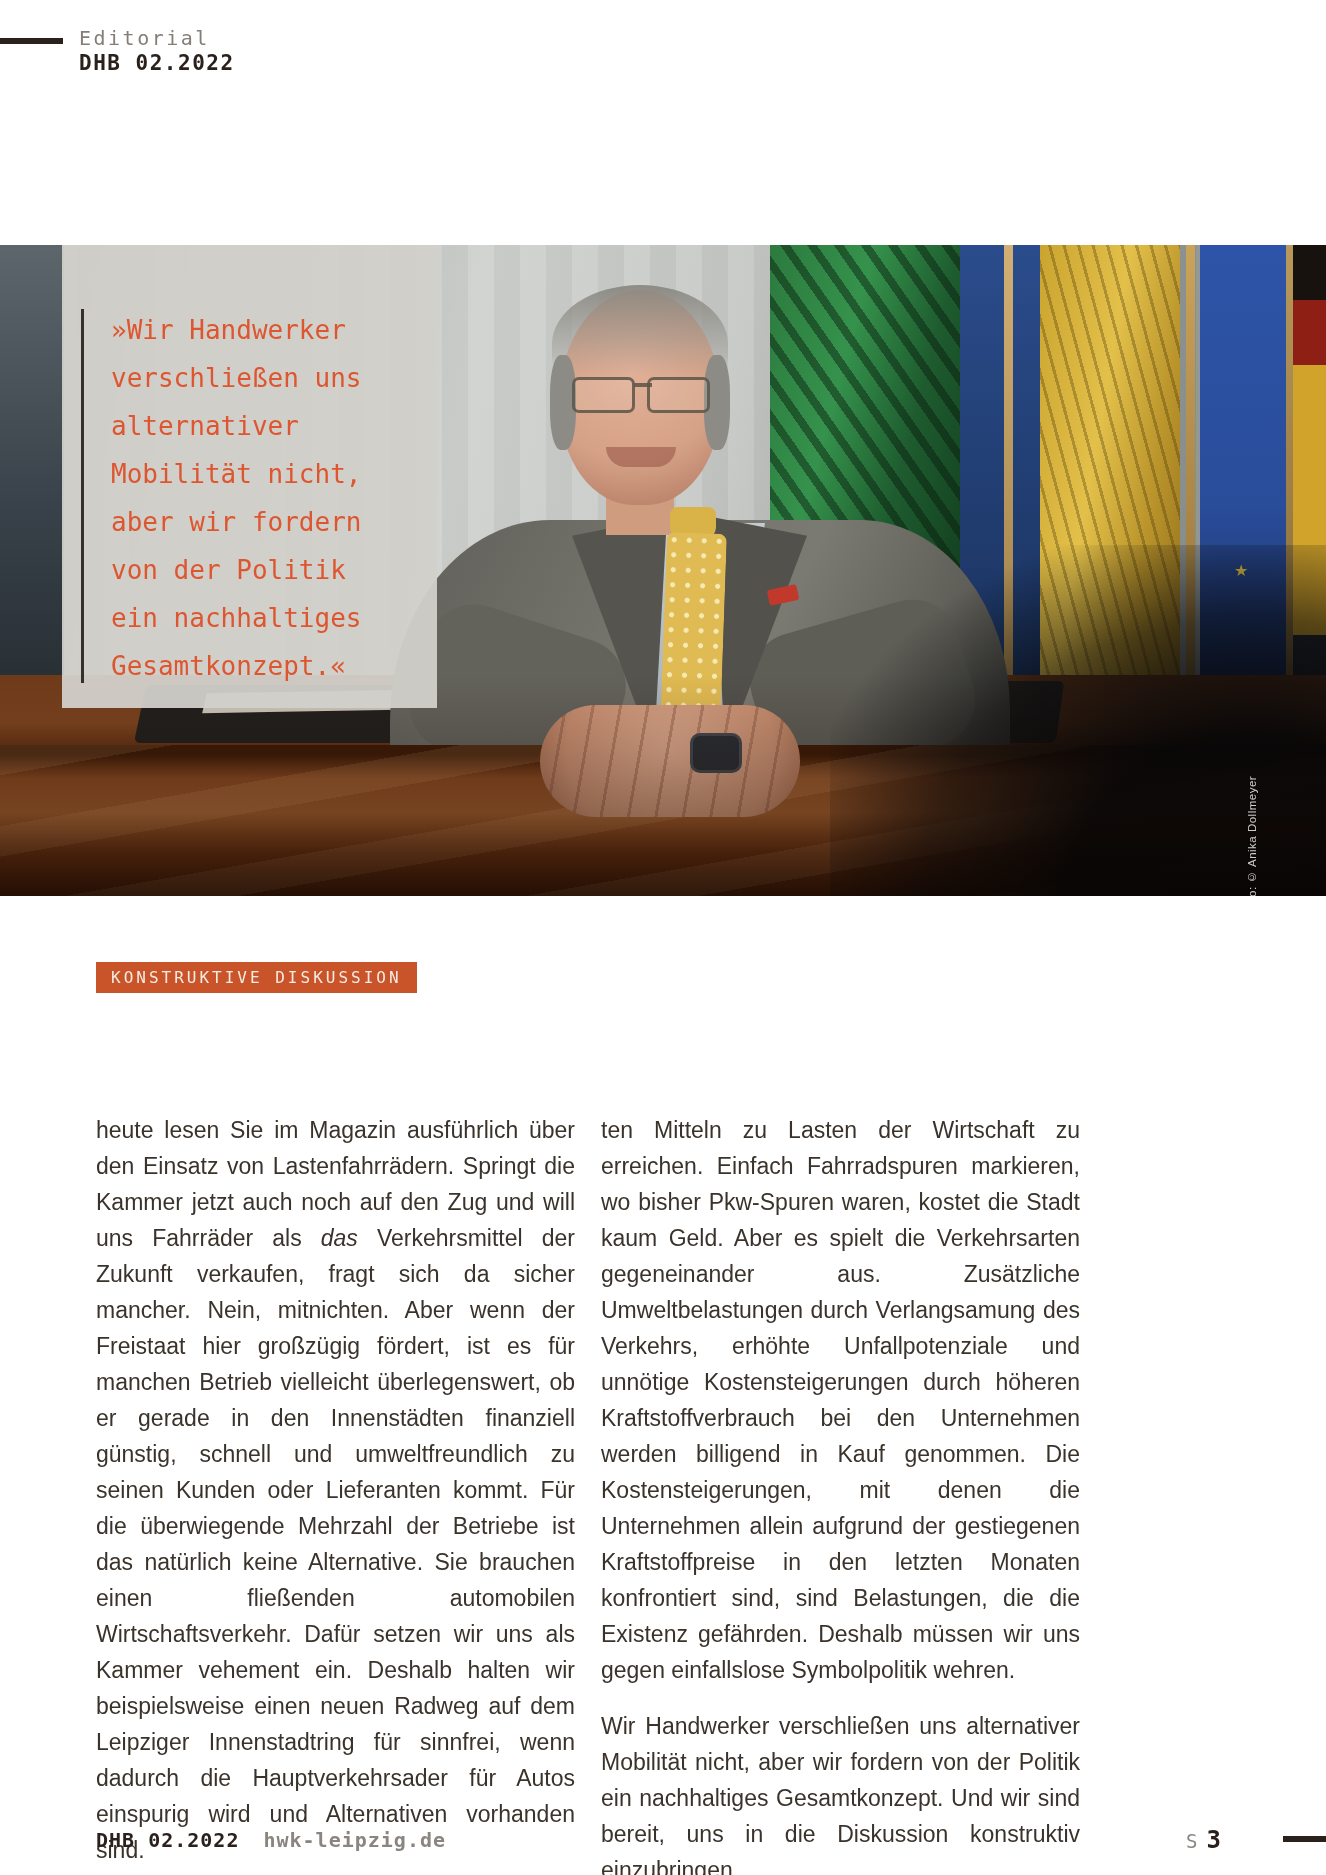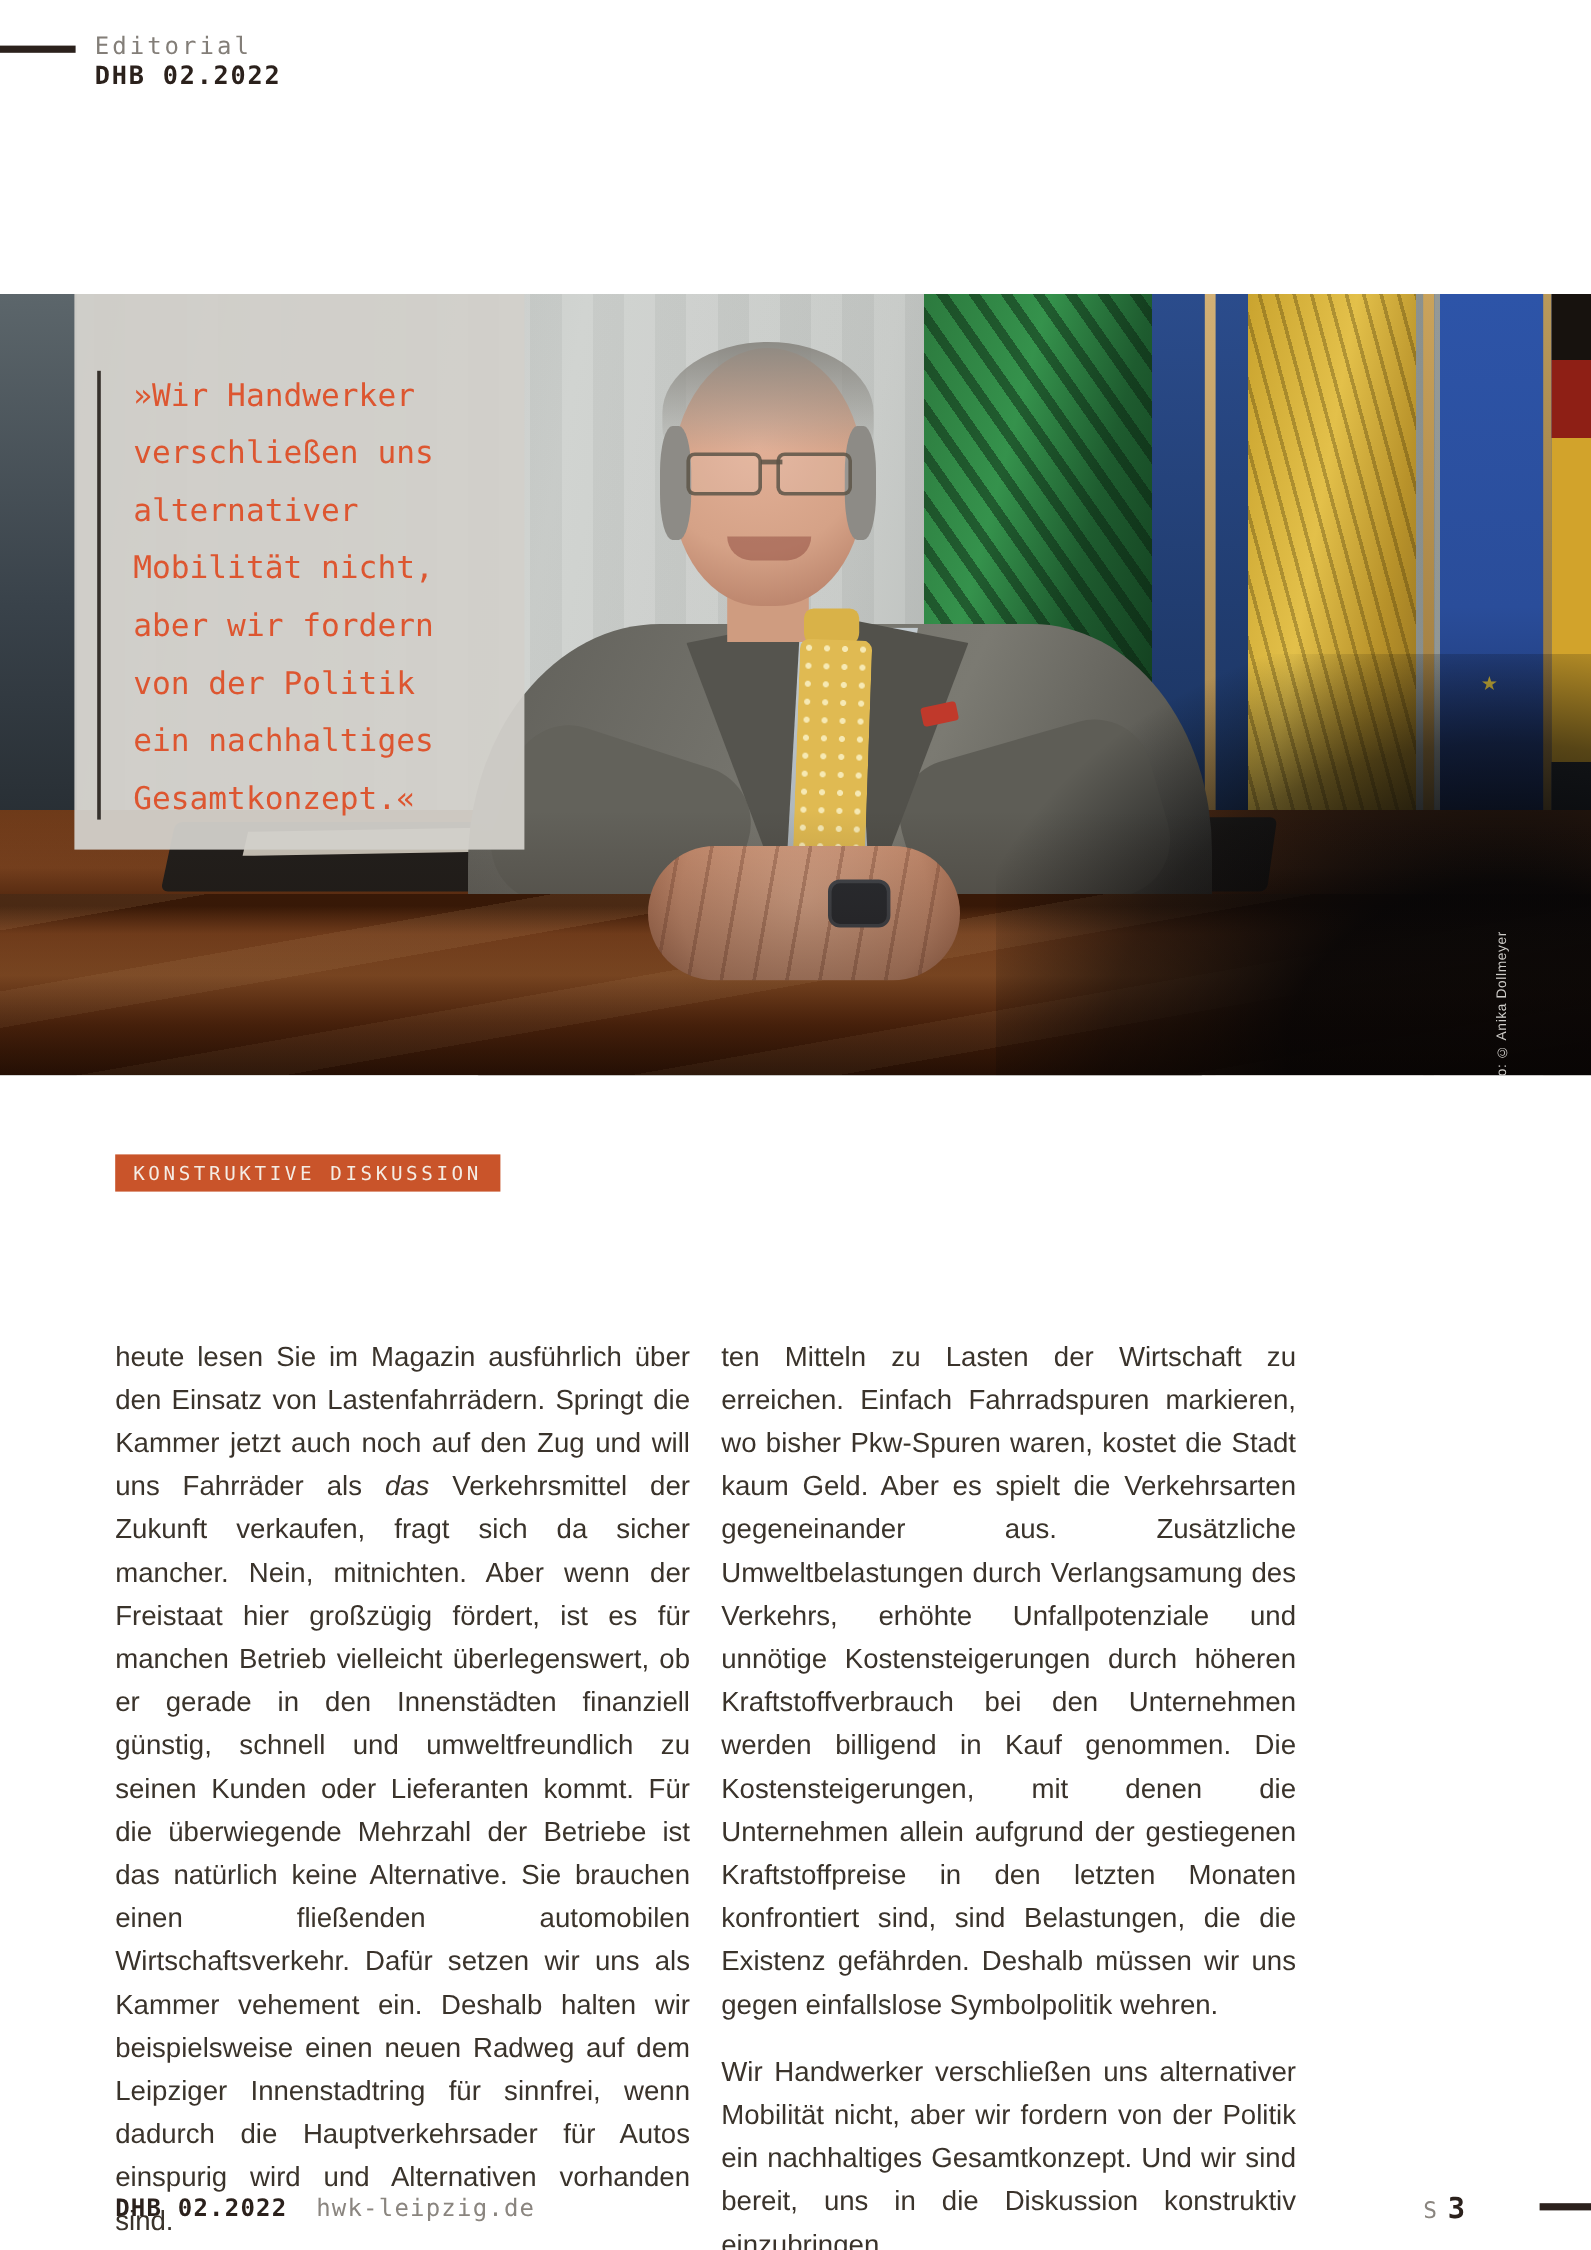--- a/index.html
+++ b/index.html
@@ -113,21 +113,21 @@
     font-size:28px;font-weight:bold;color:#2c2520;letter-spacing:-0.2px;}
   .columns{position:absolute;left:96px;top:1112px;width:984px;display:flex;gap:26px;}
   .col{width:479px;font-size:23px;line-height:36px;text-align:justify;color:#3a332b;overflow-wrap:break-word;}
   .col p{margin:0 0 20px 0;}
   .italic{font-style:italic;}
 
   
   .footer-left{position:absolute;left:96px;top:1828px;display:flex;gap:24px;align-items:baseline;
     font-family:"DejaVu Sans Mono",monospace;font-size:20px;}
   .f-issue{font-weight:bold;letter-spacing:1px;color:#2b211c;}
-  .f-url{color:#8a857f;letter-spacing:1px;}
+  .f-url{color:#8a857f;letter-spacing:1px;font-weight:bold;}
   .f-page{position:absolute;left:1186px;top:1826px;display:flex;gap:9px;align-items:baseline;}
   .f-page-prefix{font-family:"DejaVu Sans Mono",monospace;font-size:19px;color:#8a857f;}
   .f-page-num{font-family:"DejaVu Sans Mono",monospace;font-size:24px;font-weight:bold;color:#2b211c;}
   .f-rule{position:absolute;left:1283px;top:1836px;width:43px;height:6px;background:#2b211c;}
 </style>
 </head>
 <body>
 
 <div class="page">
 

